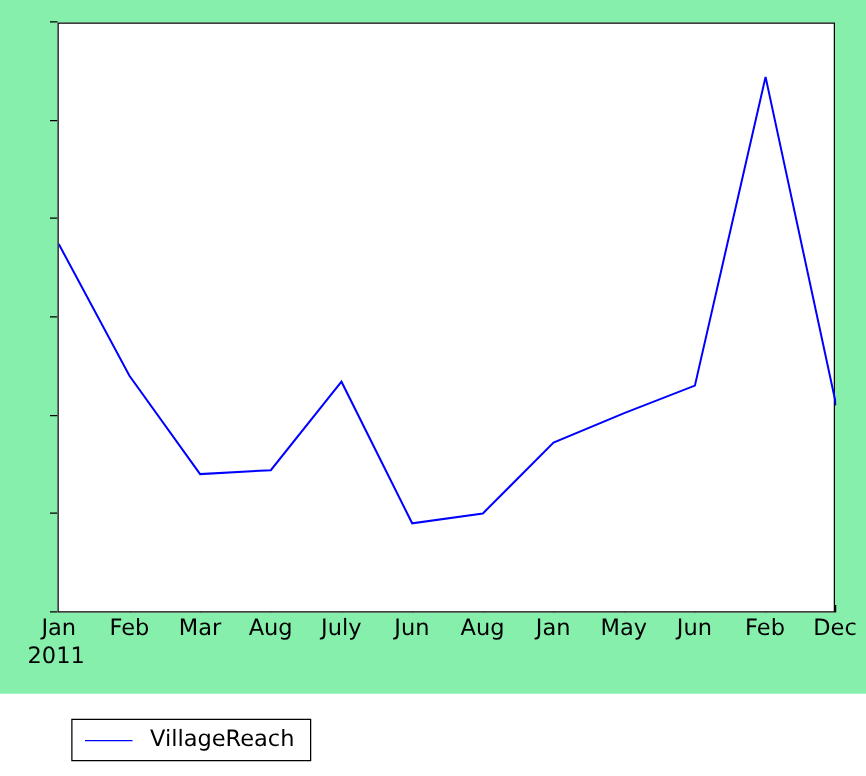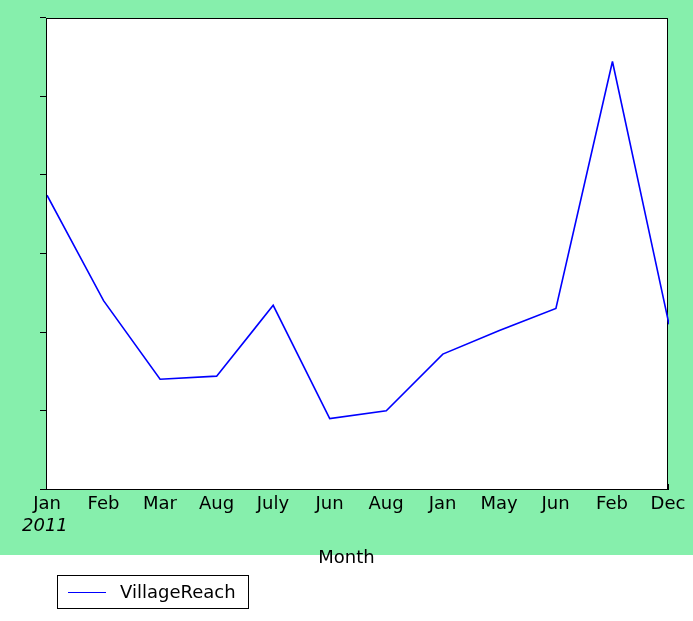--- a/index.html
+++ b/index.html
@@ -86,21 +86,20 @@
     white-space: nowrap;
   }
 
   #year-label {
     position: absolute;
     left: 22px;
     top: 514px;
     font-size: 18px;
     line-height: 22px;
     white-space: nowrap;
-    font-style: italic;
   }
 
   #xaxis-title {
     position: absolute;
     left: 0;
     top: 546px;
     width: 693px;
     text-align: center;
     font-size: 18px;
     line-height: 22px;
@@ -217,21 +216,20 @@
       <span class="ticklabel">Feb</span>
     </div>
     <div class="xtick" style="left:668px;">
       <span class="tickmark"></span>
       <span class="ticklabel">Dec</span>
     </div>
   </div>
 
   <div id="year-label">2011</div>
 
-  <div id="xaxis-title">Month</div>
 
   <div id="plot-area">
     <svg id="chart-svg" viewBox="0 0 622 472" preserveAspectRatio="none">
       <polyline id="series-villagereach" fill="none" stroke="#0000ff" stroke-width="1.6" stroke-linejoin="miter" stroke-linecap="butt" points="0.00,176.21 56.55,281.63 113.09,360.29 169.64,357.15 226.18,286.35 282.73,399.63 339.27,391.76 395.82,335.12 452.36,311.52 508.91,289.49 565.45,42.48 622.00,305.23"></polyline>
     </svg>
   </div>
 
   <div id="legend">
     <div class="legend-entry">
       <span class="legend-line" style="border-top-color: rgb(0, 0, 255);"></span>

